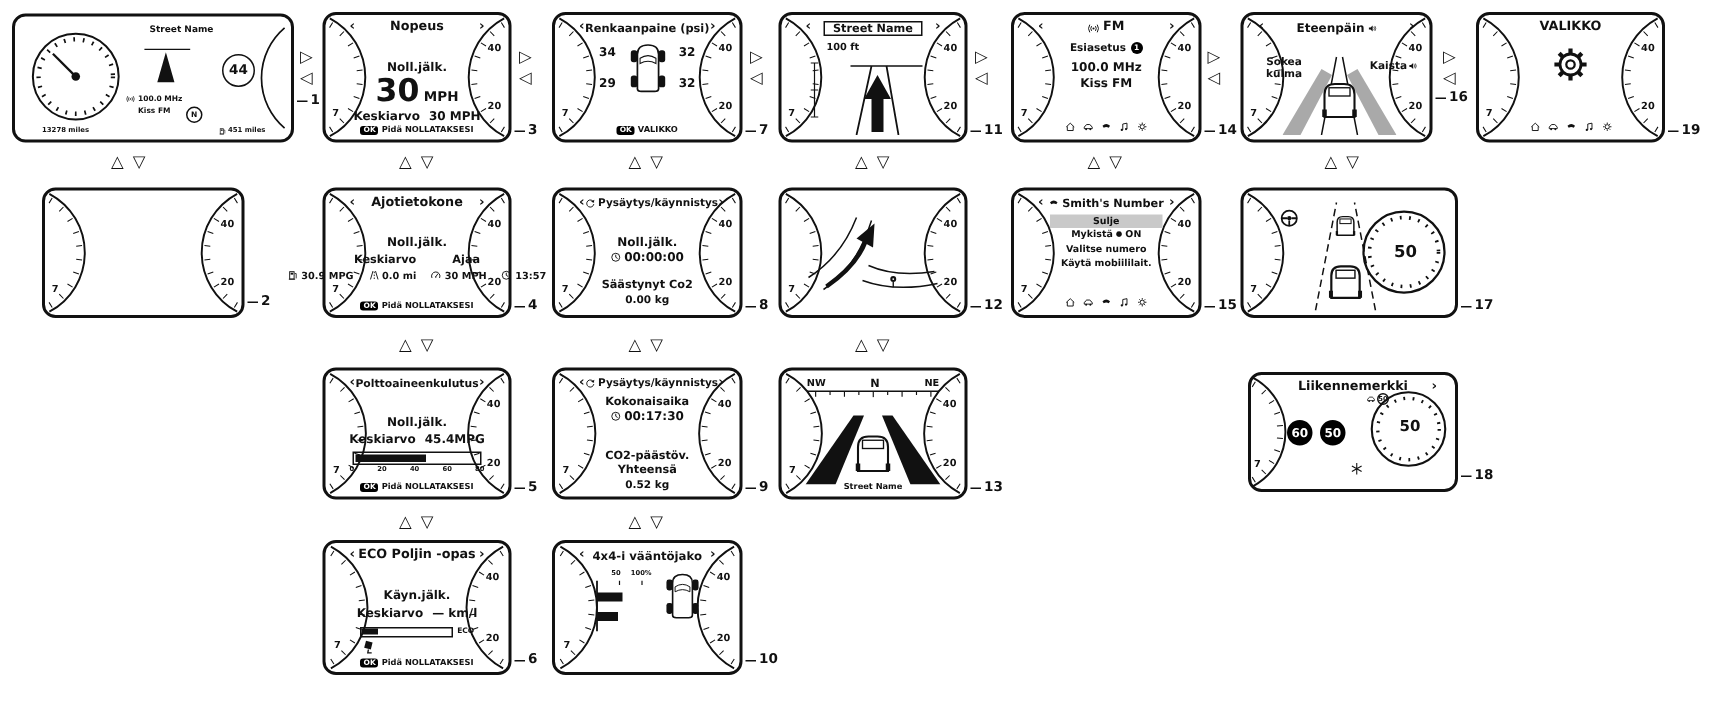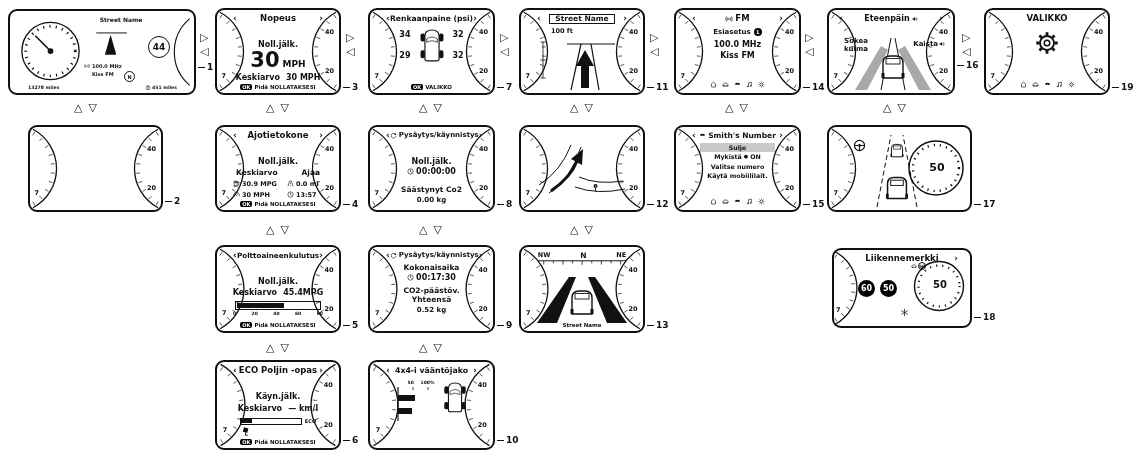--- a/index.html
+++ b/index.html
@@ -23,21 +23,21 @@
   .ud{position:absolute;display:flex;flex-direction:row;gap:6px;font-size:11px;line-height:1;font-weight:bold}
   .ic{display:inline-flex;width:7px;height:7px;flex:none}
   .ic svg{width:100%;height:100%;display:block}
   .icons{position:absolute;left:0;right:0;bottom:5px;display:flex;gap:5px;align-items:center;justify-content:center;z-index:1}
   .badge1{display:inline-flex;align-items:center;justify-content:center;background:#000;color:#fff;border-radius:50%;width:8px;height:8px;font-size:5px;font-weight:bold}
   .sign{display:flex;align-items:center;justify-content:center;background:#000;color:#fff;border-radius:50%;width:17px;height:17px;font-size:8px;font-weight:bold}
   .menu{width:100%;font-size:6.3px;font-weight:bold;text-align:center;line-height:1.5;margin-top:2px}
   .menu .sel{display:block;background:#c9c9c9;margin:0 8px}
   .menu .mute{display:flex;align-items:center;justify-content:center;gap:2px}
   .tc-heads{display:flex;gap:24px;font-size:7.5px;font-weight:bold;margin-top:2px}
-  .tc-grid{display:grid;grid-template-columns:1fr 1fr;gap:3px 10px;font-size:6.5px;font-weight:bold;margin-top:3px}
+  .tc-grid{display:grid;grid-template-columns:1fr 1fr 1fr 1fr;gap:3px 10px;font-size:6.5px;font-weight:bold;margin-top:3px}
   .tc-cell{display:flex;align-items:center;gap:2px;white-space:nowrap}
   .bar{width:86px;height:9px;border:1px solid #111;padding:1px;margin-top:4px}
   .bar-fill{height:100%;background:#111}
   .bar-scale{width:90px;display:flex;justify-content:space-between;font-size:4.5px;font-weight:bold;margin-top:1px}
   .tp{display:flex;align-items:center;gap:6px;margin-top:3px}
   .tp-col{display:flex;flex-direction:column;justify-content:space-between;height:30px;font-size:8px;font-weight:bold}
   .box-title{border:1.2px solid #111;padding:0 5px;font-size:7.5px;font-weight:bold;white-space:nowrap}
 </style>
 </head>
 <body>
@@ -704,21 +704,21 @@
     <div style="font-size:7.5px;font-weight:bold;margin-top:2px">Kokonaisaika</div>
     <div style="display:flex;align-items:center;gap:2px;font-size:8px;font-weight:bold;margin-top:1px">
       <span class="ic">
           <svg viewBox="0 0 10 10">
             <circle cx="5" cy="5" r="3.8" fill="none" stroke="#111" stroke-width="0.9"></circle>
             <path d="M5 2.6 V5 L6.8 6.2" fill="none" stroke="#111" stroke-width="0.9"></path>
           </svg>
         </span>
       <span>00:17:30</span>
     </div>
-    <div style="font-size:7.5px;font-weight:bold;margin-top:4px">CO2-päästöv.</div>
+    <div style="font-size:7.5px;font-weight:bold;margin-top:17px">CO2-päästöv.</div>
     <div style="font-size:7.5px;font-weight:bold">Yhteensä</div>
     <div style="font-size:7px;font-weight:bold;margin-top:2px">0.52 kg</div>
   </div>
 </div>
 <div class="callout" style="left:497px;top:320px">
     <span>9</span>
   </div>
 
 <div class="scr std" style="left:519px;top:245px;width:126px;height:88px">
     <svg class="frame" viewBox="0 0 122 84">

